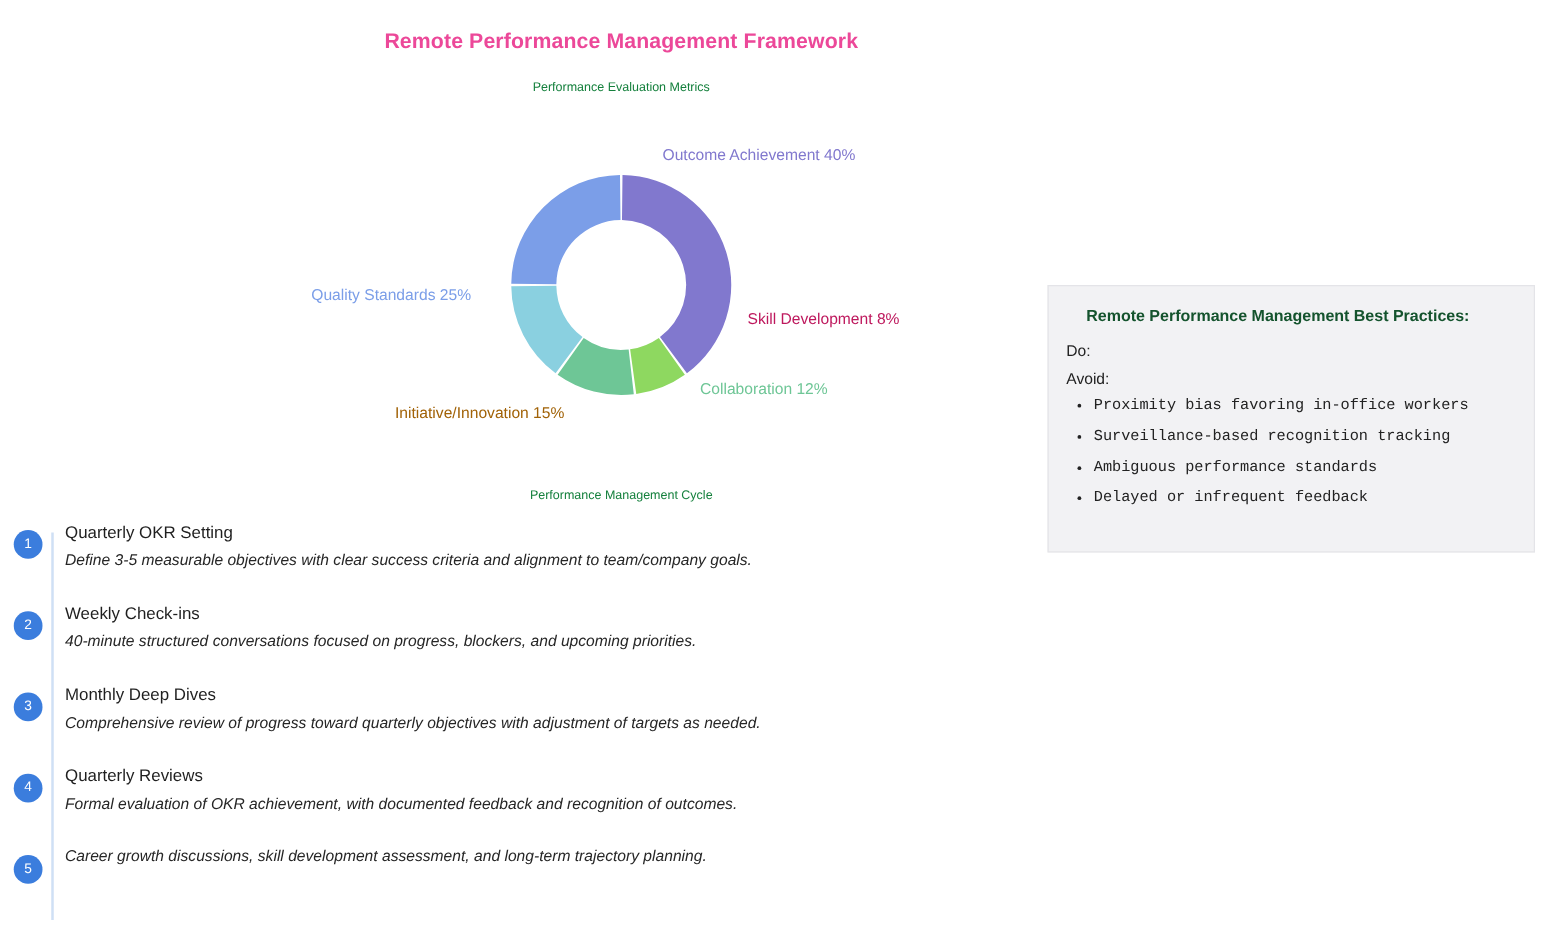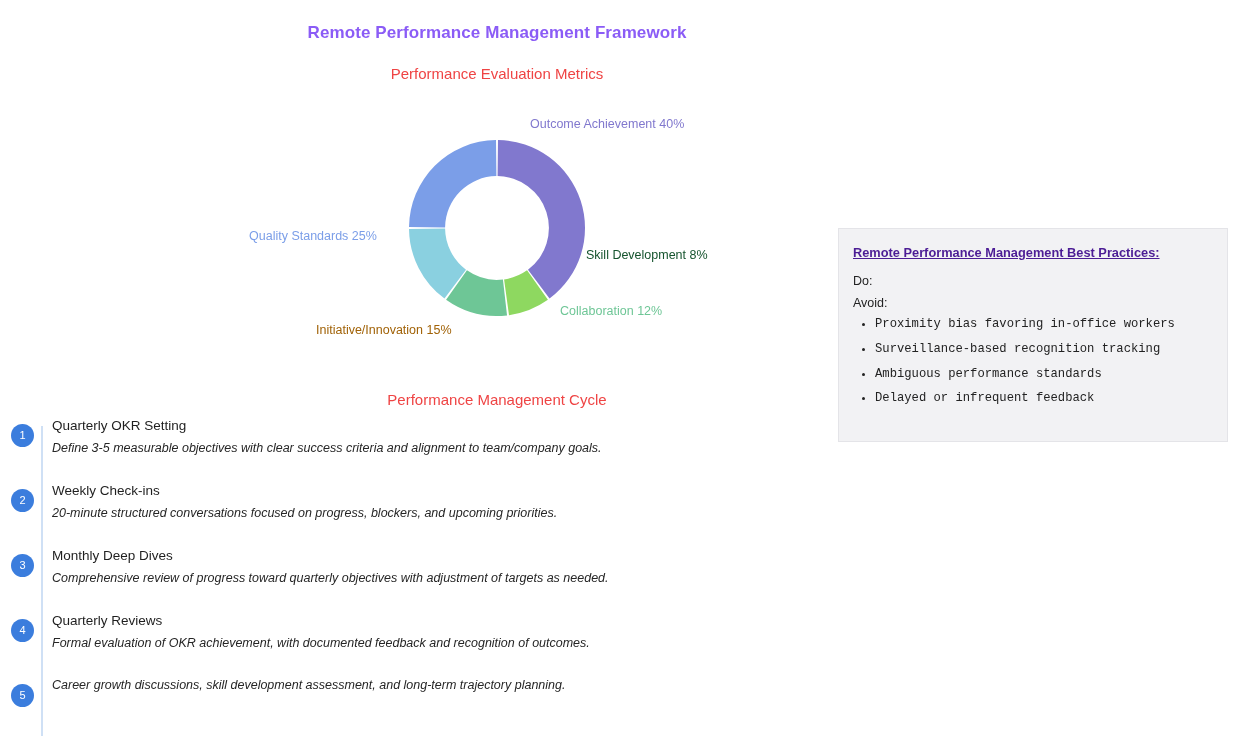--- a/index.html
+++ b/index.html
@@ -20,31 +20,31 @@
 
   
   .main-title {
     position: absolute;
     left: 0;
     top: 23px;
     width: 994px;
     text-align: center;
     font-size: 17px;
     font-weight: bold;
-    color: #8b5cf6;
+    color: #ec4899;
     letter-spacing: 0.1px;
   }
   .section-title {
     position: absolute;
     left: 0;
     width: 994px;
     text-align: center;
-    font-size: 15px;
+    font-size: 10px;
     font-weight: normal;
-    color: #ef4444;
+    color: #15803d;
   }
   .section-title.metrics { top: 65px; }
   .section-title.cycle  { top: 391px; }
 
   
   .donut-wrap {
     position: absolute;
     left: 230px;
     top: 105px;
     width: 520px;
@@ -112,23 +112,22 @@
     left: 838px;
     top: 228px;
     width: 390px;
     padding: 16px 18px 18px 14px;
     background: #f2f2f4;
     border: 1px solid #e4e4e8;
   }
   .bp-heading {
     font-size: 12.8px;
     font-weight: bold;
-    color: #4c1d95;
-    margin: 0 0 14px 0;
-    text-decoration: underline;
+    color: #14532d;
+    margin: 0 0 14px 16px;
   }
   .bp-group-label {
     font-size: 12.5px;
     color: #222222;
     margin: 0 0 8px 0;
   }
   .bp-list {
     margin: 0 0 16px 0;
     padding-left: 22px;
     list-style: disc;
@@ -154,41 +153,41 @@
     <g id="donut-slices">
         <path d="M 267.9983069179928 35.00566277709976 A 88 88 0 0 1 319.5294209671296 193.60212413842862 L 297.99235837060644 164.65525324167288 A 51.919999999999995 51.919999999999995 0 0 0 267.5890010816157 71.08334103848887 Z" fill="#8178ce"></path>
         <path d="M 317.91412644261317 194.775704305744 A 88 88 0 0 1 279.0190497892585 210.17535455714147 L 274.0912393756625 174.43345918871347 A 51.919999999999995 51.919999999999995 0 0 0 297.0393346011418 165.34766554038896 Z" fill="#8ed860"></path>
         <path d="M 277.0381798497293 210.42559662538477 A 88 88 0 0 1 216.08587355738686 194.77570430574403 L 236.96066539885825 165.34766554038896 A 51.919999999999995 51.919999999999995 0 0 0 272.9225261113403 174.581102008977 Z" fill="#6ec696"></path>
         <path d="M 214.47057903287038 193.60212413842862 A 88 88 0 0 1 179.00566277709976 123.9983069179927 L 215.08334103848887 123.5890010816157 A 51.919999999999995 51.919999999999995 0 0 0 236.00764162939353 164.65525324167288 Z" fill="#8ad0e0"></path>
         <path d="M 179.00566277709976 122.00169308200726 A 88 88 0 0 1 266.0016930820072 35.00566277709976 L 266.4109989183842 71.08334103848887 A 51.919999999999995 51.919999999999995 0 0 0 215.08334103848887 122.4109989183843 Z" fill="#7b9ee8"></path>
       </g>
   </svg>
   <div id="donut-labels">
       <div class="slice-label" style="left: 300px; top: 13px; color: rgb(129, 120, 206);">Outcome Achievement 40%</div>
-      <div class="slice-label" style="left: 356px; top: 144px; color: #14532d;">Skill Development 8%</div>
+      <div class="slice-label" style="left: 368px; top: 144px; color: #be185d;">Skill Development 8%</div>
       <div class="slice-label" style="left: 330px; top: 200px; color: rgb(110, 198, 150);">Collaboration 12%</div>
       <div class="slice-label" style="left: 86px; top: 219px; color: #a16207;">Initiative/Innovation 15%</div>
       <div class="slice-label" style="left: 19px; top: 125px; color: rgb(123, 158, 232);">Quality Standards 25%</div>
     </div>
 </div>
 
 <div class="section-title cycle">Performance Management Cycle</div>
 
 <div class="timeline">
   <div class="tl-line"></div>
   <div id="timeline-items">
       <div class="tl-item">
         <div class="tl-badge">1</div>
         <div class="tl-title">Quarterly OKR Setting</div>
         <div class="tl-desc">Define 3-5 measurable objectives with clear success criteria and alignment to team/company goals.</div>
       </div>
       <div class="tl-item">
         <div class="tl-badge">2</div>
         <div class="tl-title">Weekly Check-ins</div>
-        <div class="tl-desc">20-minute structured conversations focused on progress, blockers, and upcoming priorities.</div>
+        <div class="tl-desc">40-minute structured conversations focused on progress, blockers, and upcoming priorities.</div>
       </div>
       <div class="tl-item">
         <div class="tl-badge">3</div>
         <div class="tl-title">Monthly Deep Dives</div>
         <div class="tl-desc">Comprehensive review of progress toward quarterly objectives with adjustment of targets as needed.</div>
       </div>
       <div class="tl-item">
         <div class="tl-badge">4</div>
         <div class="tl-title">Quarterly Reviews</div>
         <div class="tl-desc">Formal evaluation of OKR achievement, with documented feedback and recognition of outcomes.</div>

